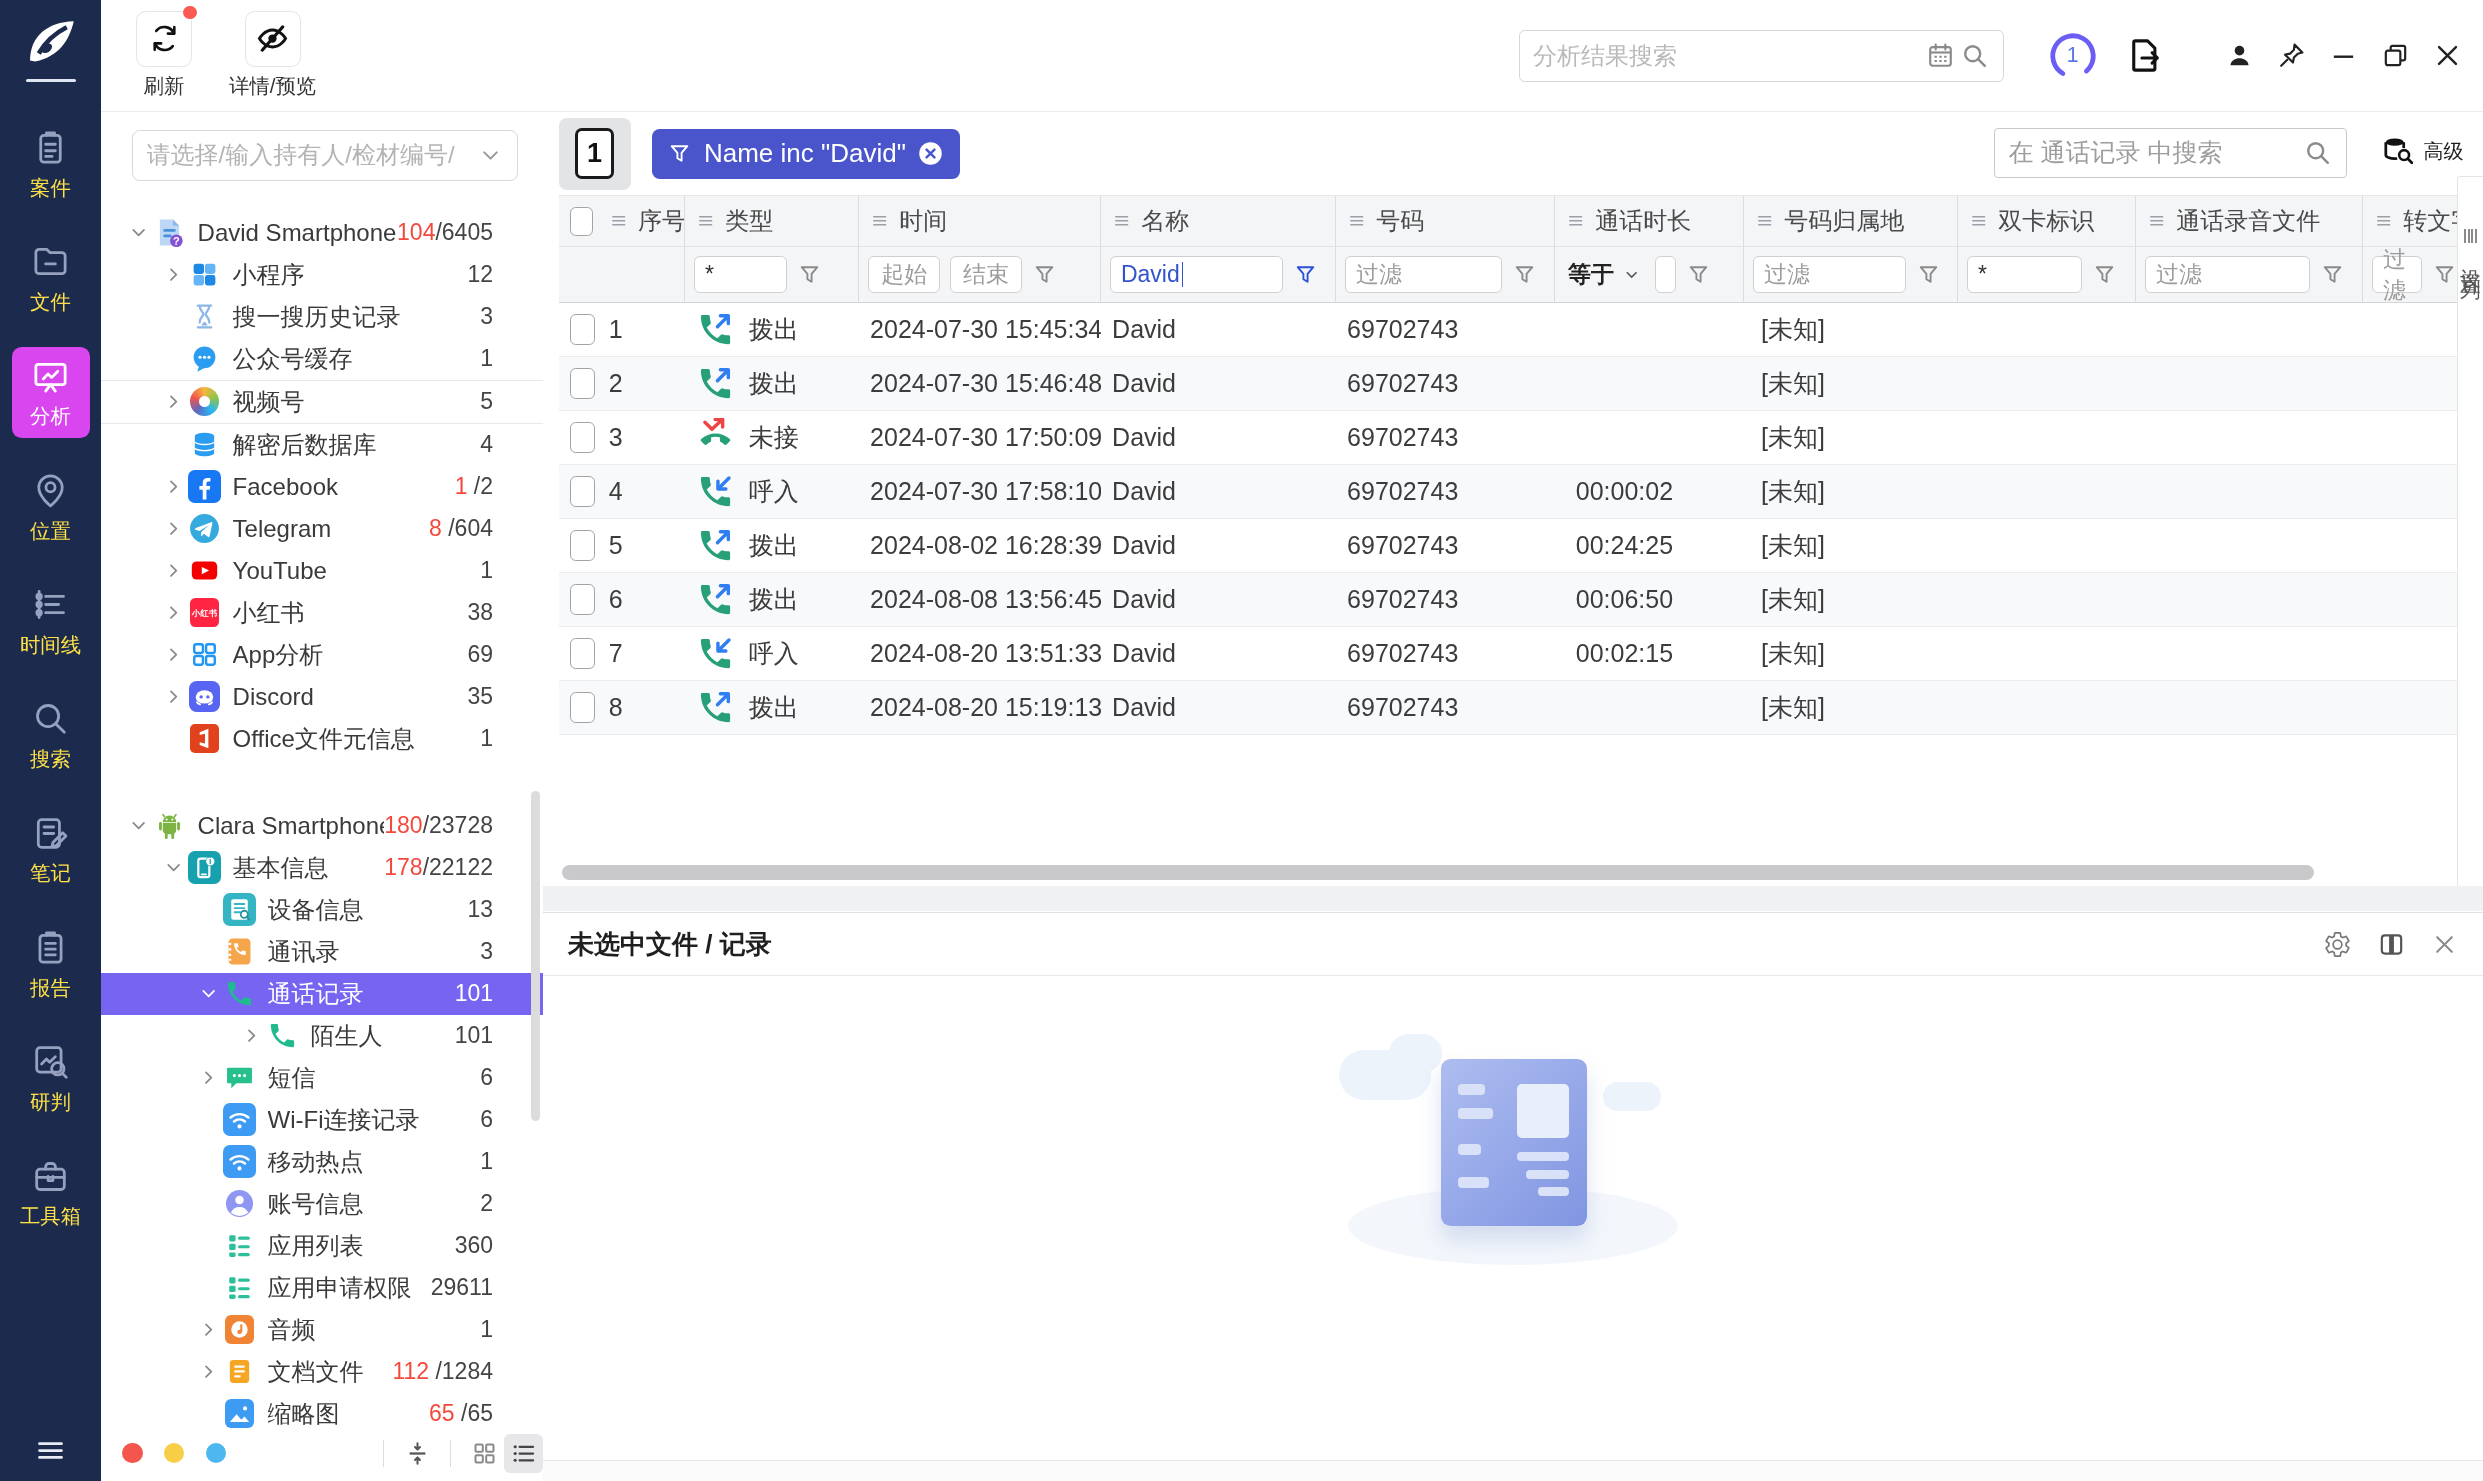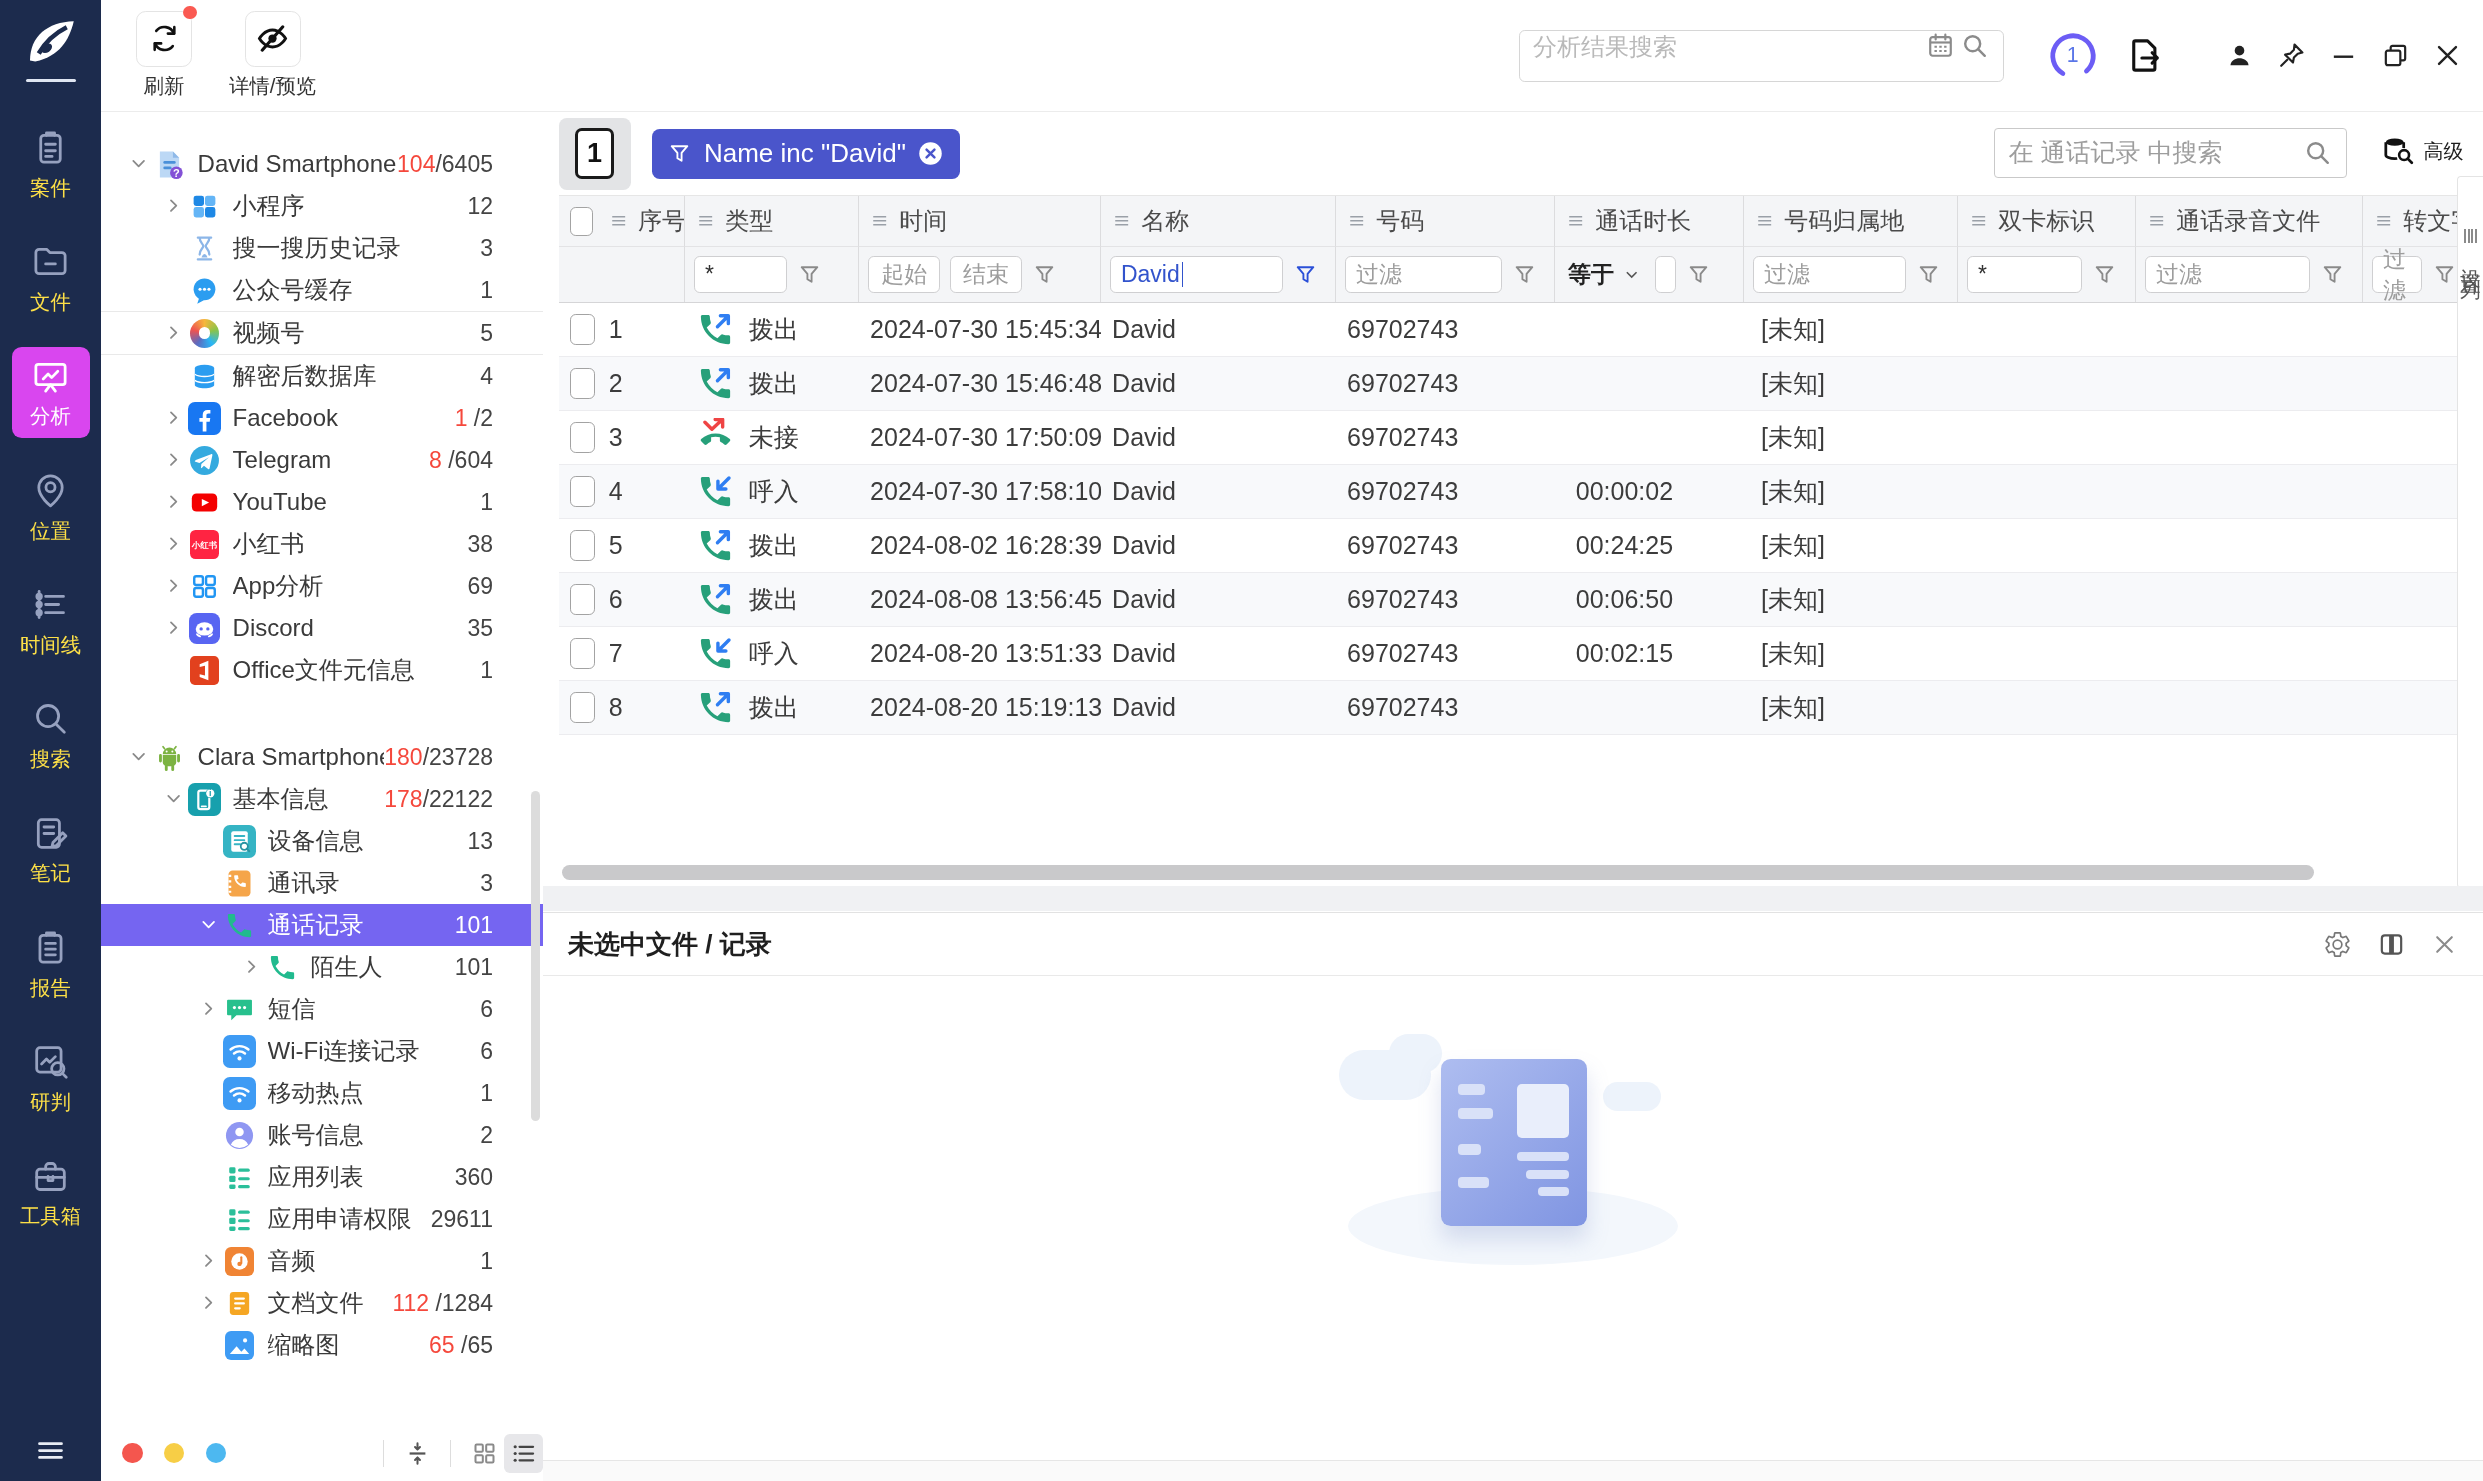--- a/index.html
+++ b/index.html
@@ -19,21 +19,21 @@
   
   #header{position:absolute;left:101px;top:0;width:2382px;height:111px;background:#fff;
           border-bottom:1px solid #ececec;display:flex;align-items:center;}
   .tool-btn{display:flex;flex-direction:column;align-items:center;gap:5.8px;margin-left:37px;}
   .tool-btn:first-child{margin-left:35px;}
   .tool-btn .tibox{width:54px;height:54px;border:1px solid #e4e4e4;border-radius:9.7px;display:flex;
                    align-items:center;justify-content:center;position:relative;background:#fff;}
   .tool-btn .tibox .dot{position:absolute;top:-5.8px;right:-5.8px;width:13.6px;height:13.6px;border-radius:50%;background:#fa5a52;}
   .tool-btn .tlabel{font-size:20.4px;color:#333;text-align:center;}
   #gsearch{margin-left:auto;width:456px;height:50px;border:1px solid #d6d6d6;border-radius:5.8px;
-           display:flex;align-items:flex-start;padding:0 13.6px;gap:5px;}
+           display:flex;align-items:center;padding:0 13.6px;gap:5px;}
   #gsearch .ph{font-size:24px;color:#b9b9b9;flex:1;}
   #progress{margin-left:43px;position:relative;width:52px;height:52px;}
   #progress .pnum{position:absolute;inset:0;display:flex;align-items:center;justify-content:center;
                   font-size:21.3px;color:#5a76e8;}
   .hicon{margin-left:25px;cursor:pointer;}
   #win-icons{display:flex;align-items:center;margin-left:39px;margin-right:21.3px;}
   #win-icons>*{margin-left:23px;cursor:pointer;}
   
   #sidebar{position:absolute;left:101px;top:112px;width:442px;height:1370px;background:#fff;
            border-right:1px solid #e7e7e7;}
@@ -307,20 +307,26 @@
       <rect x="8" y="4" width="12" height="12" rx="1.5" fill="none" stroke="#222" stroke-width="1.8"></rect>
       <rect x="4" y="8" width="12" height="12" rx="1.5" fill="#fff" stroke="#222" stroke-width="1.8"></rect>
     </svg>
     <svg width="29" height="29" viewBox="0 0 24 24">
       <path d="M5 5l14 14M19 5L5 19" stroke="#222" stroke-width="2" stroke-linecap="round"></path>
     </svg>
   </div>
 </div>
 
 <div id="sidebar">
+  <div id="combo">
+    <span class="ph">请选择/输入持有人/检材编号/</span>
+    <svg width="25" height="25" viewBox="0 0 24 24">
+      <path d="M6 9l6 6 6-6" fill="none" stroke="#9a9a9a" stroke-width="2" stroke-linecap="round" stroke-linejoin="round"></path>
+    </svg>
+  </div>
   <div id="tree">
       <div class="tree-row lvl0">
         <span class="chev">
           <svg width="21.3" height="21.3" viewBox="0 0 24 24">
             <path d="M6 9l6 6 6-6" fill="none" stroke="#8a8a8a" stroke-width="2" stroke-linecap="round" stroke-linejoin="round"></path>
           </svg>
         </span>
     <span class="ticon">
           <svg width="33" height="33" viewBox="0 0 24 24" style="font-size:25px">
             <path d="M5 2.5h9.5L19 7v14.5H5z" fill="#bcd8f5"></path>

